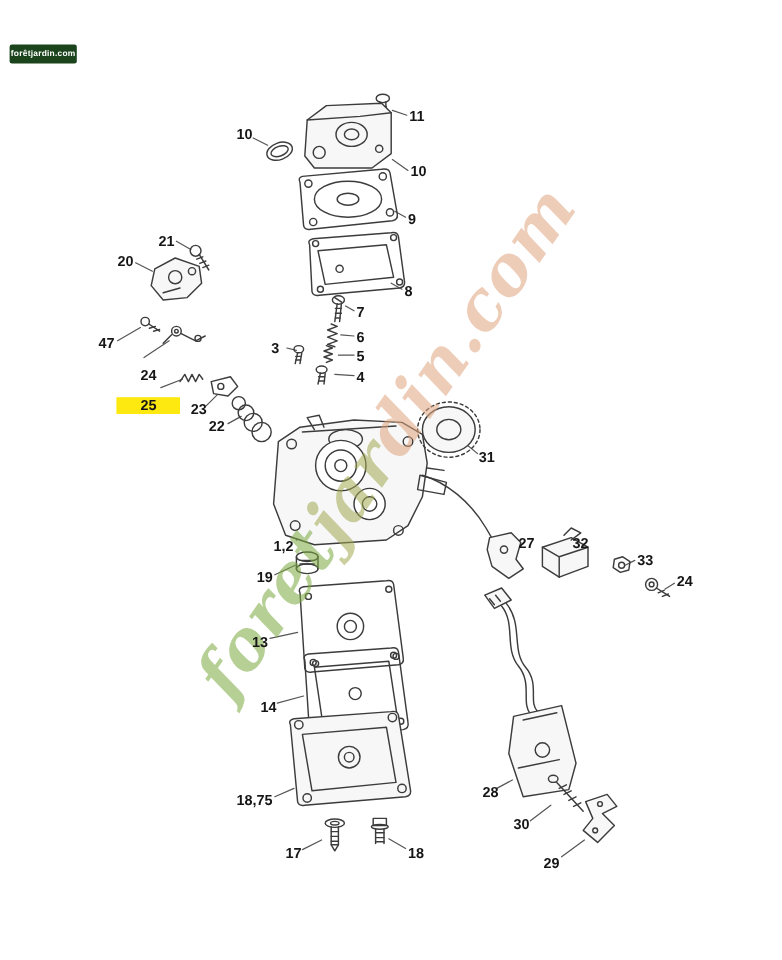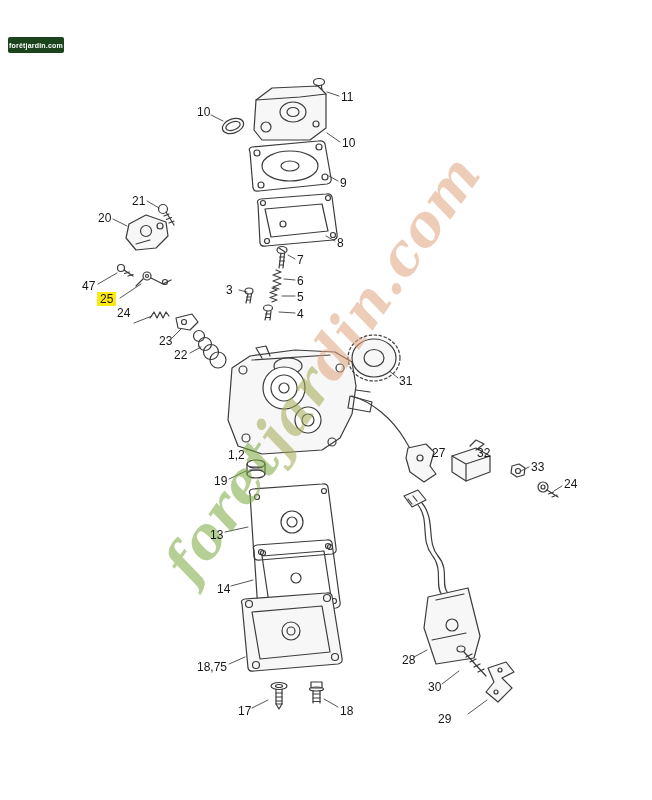--- a/index.html
+++ b/index.html
@@ -1,21 +1,21 @@
 <!DOCTYPE html>
 <html><head>
 <meta charset="utf-8">
 <style>
   * { margin:0; padding:0; box-sizing:border-box; }
   html,body { background:#fff; }
   body { width:652px; height:800px; font-family:"Liberation Sans", sans-serif; position:relative; overflow:hidden; }
   .stage { position:relative; width:652px; height:800px; background:#ffffff; }
   svg.diagram { position:absolute; left:0; top:0; }
-  .callout { position:absolute; font-size:12px; font-weight:normal; color:#161616; line-height:14px; white-space:nowrap; }
-  .callout.hl { background:#fde910; padding:0 3px; }
+  .callout { position:absolute; font-size:12px; font-weight:bold; color:#161616; line-height:14px; white-space:nowrap; }
+  .callout.hl { background:#fde910; padding:0 20px;margin-top:39px; }
   .watermark {
     position:absolute; left:150px; top:556px;
     transform:rotate(-55deg); transform-origin:0 0;
     font-family:"DejaVu Serif", serif; font-style:italic; font-weight:bold;
     font-size:56px; letter-spacing:1px; white-space:nowrap;
     opacity:0.55; pointer-events:none;
   }
   .wm-green  { color:#7aa93e; }
   .wm-mid    { color:#a3aa52; }
   .wm-orange { color:#e0a57f; }
@@ -332,15 +332,15 @@
   <div class="callout" style="left:531px;top:460px">33</div>
   <div class="callout" style="left:564px;top:477px">24</div>
   <div class="callout" style="left:214px;top:474px">19</div>
   <div class="callout" style="left:210px;top:528px">13</div>
   <div class="callout" style="left:217px;top:582px">14</div>
   <div class="callout" style="left:402px;top:653px">28</div>
   <div class="callout" style="left:197px;top:660px">18,75</div>
   <div class="callout" style="left:428px;top:680px">30</div>
   <div class="callout" style="left:238px;top:704px">17</div>
   <div class="callout" style="left:340px;top:704px">18</div>
-  <div class="callout" style="left:438px;top:712px">29</div>
+  <div class="callout" style="left:453px;top:712px">29</div>
 
 </div>
 
 </body></html>

